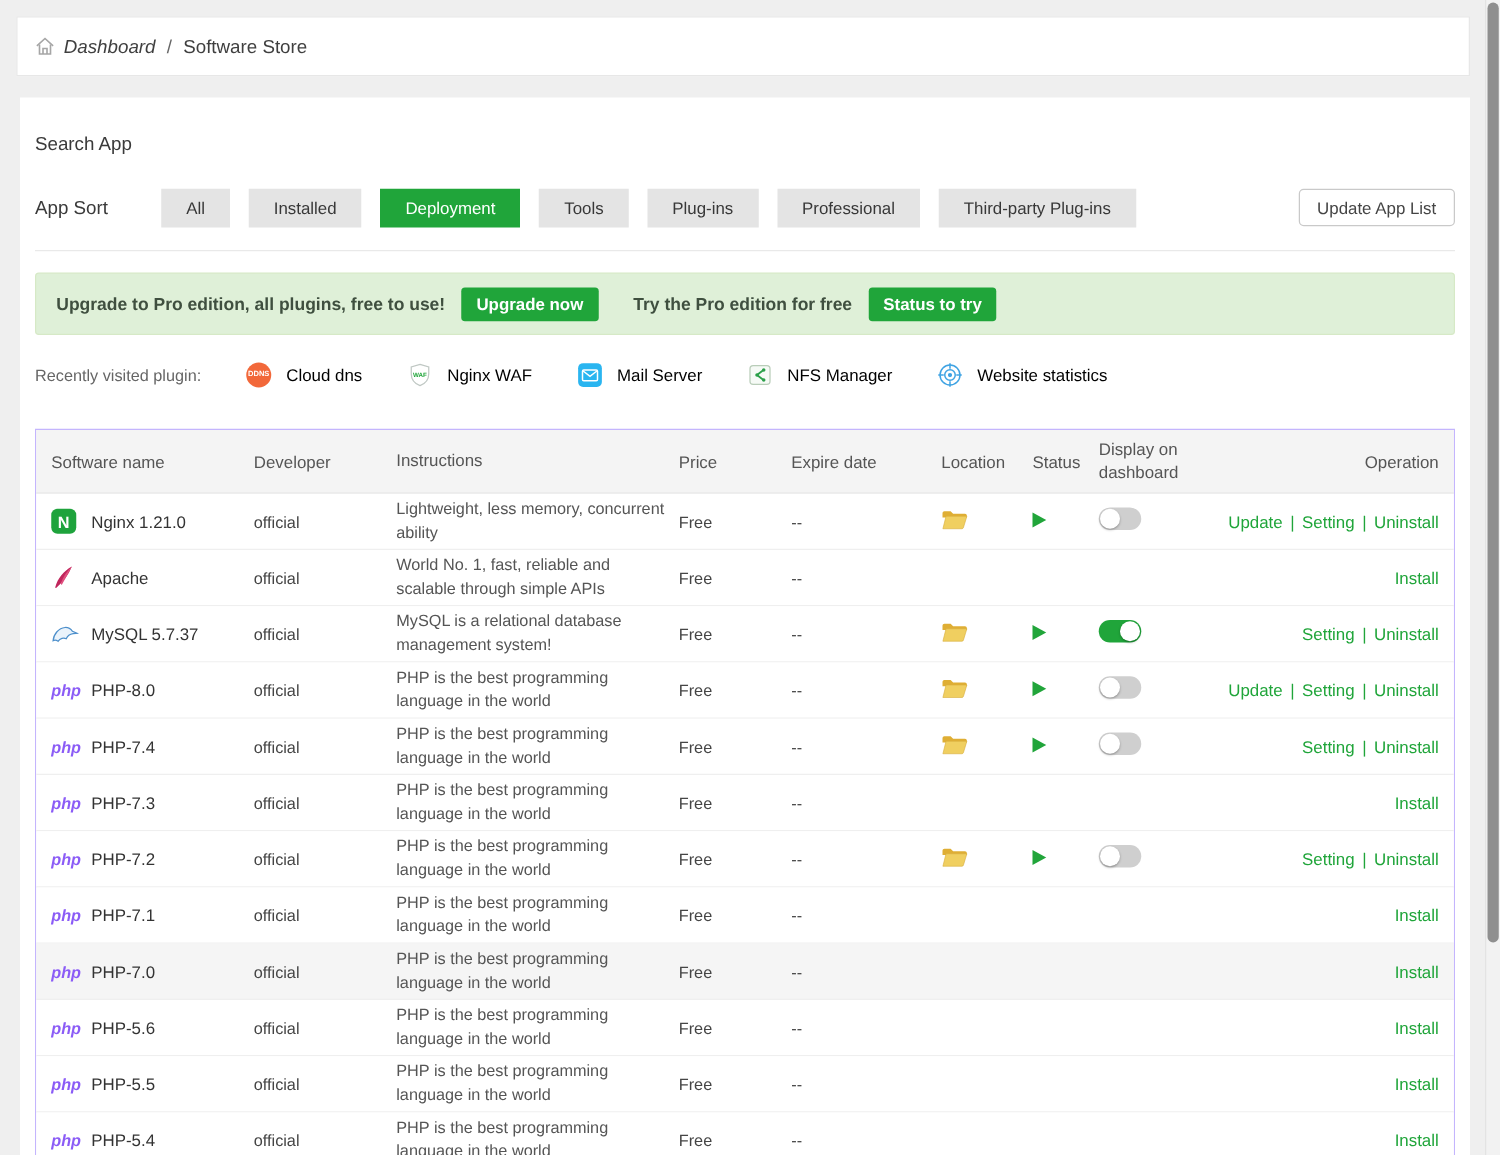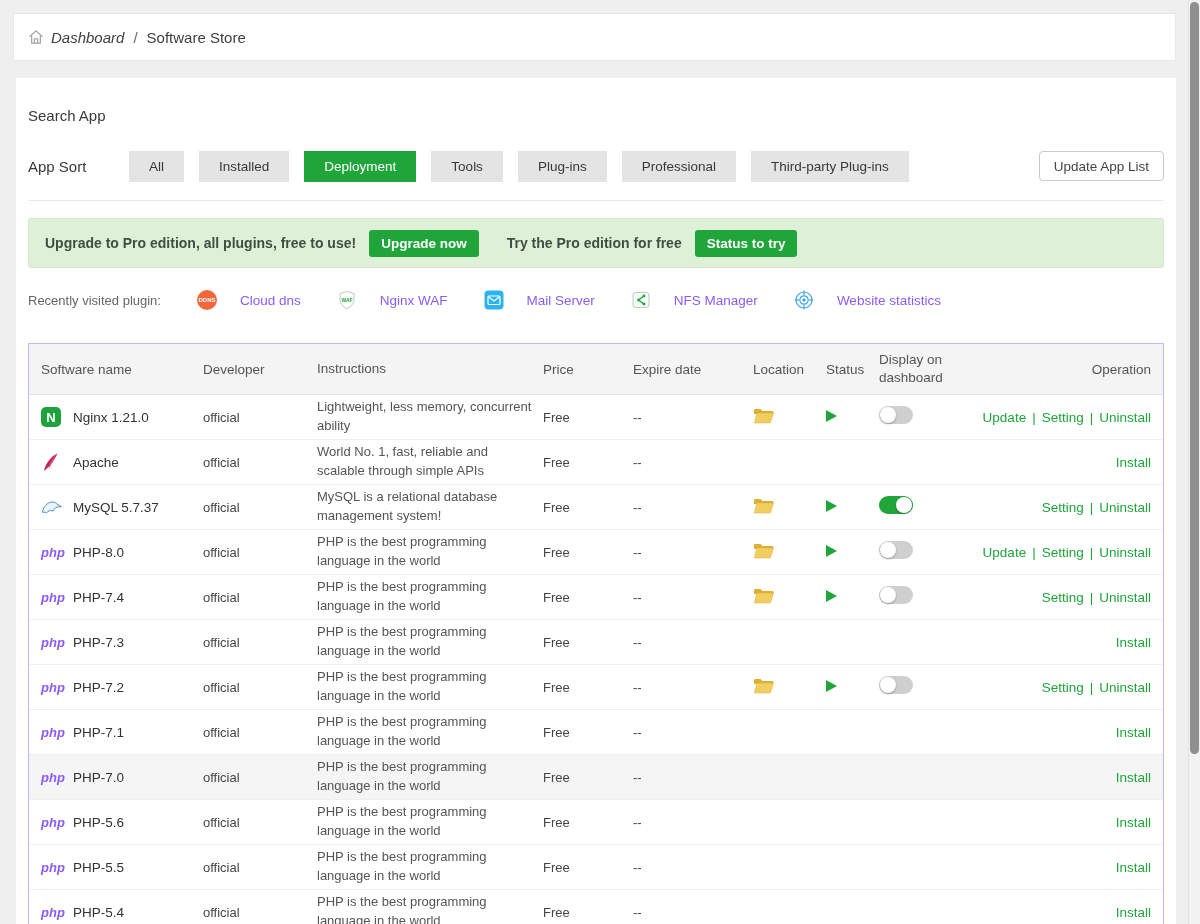--- a/index.html
+++ b/index.html
@@ -39,21 +39,21 @@
   .banner b{font-size:14px;color:#3f4f3f;text-align:right;}
   .banner .bn-btn{background:#20a53a;color:#fff;border:none;border-radius:3px;height:27px;
     padding:0 12px;font-size:13.5px;font-weight:bold;cursor:pointer;font-family:inherit;}
   .banner .bn-btn.first{margin:0 28px 0 13px;}
   .banner .bn-btn.second{margin-left:13px;}
   
   .recent-row{margin-top:17px;height:30px;display:flex;align-items:center;}
   .recent-label{font-size:13px;color:#666;width:169px;flex:none;}
   .recent-item{display:flex;align-items:center;margin-right:36px;cursor:pointer;}
   .recent-item .ri{width:20px;height:20px;display:inline-flex;align-items:center;justify-content:center;flex:none;}
-  .recent-item .ri-name{font-size:13.5px;color:#8b5cf6;margin-left:23px;}
+  .recent-item .ri-name{font-size:13.5px;color:#000000;margin-left:12px;}
   .ri.cloud{background:#f2683a;border-radius:50%;color:#fff;font-size:6px;font-weight:bold;}
   
   .apptable{margin-top:28px;border:1px solid #c4b5fd;}
   .thead{display:flex;align-items:center;height:50px;background:#f4f4f4;border-bottom:1px solid #e4e4e4;
     font-size:13.5px;color:#555;}
   .trow{display:flex;align-items:center;height:44px;border-bottom:1px solid #efefef;background:#fff;
     font-size:13px;color:#454545;}
   .trow:last-child{border-bottom:none;}
   .trow.hl{background:#f5f5f5;}
   .td,.th{box-sizing:border-box;flex:none;}

